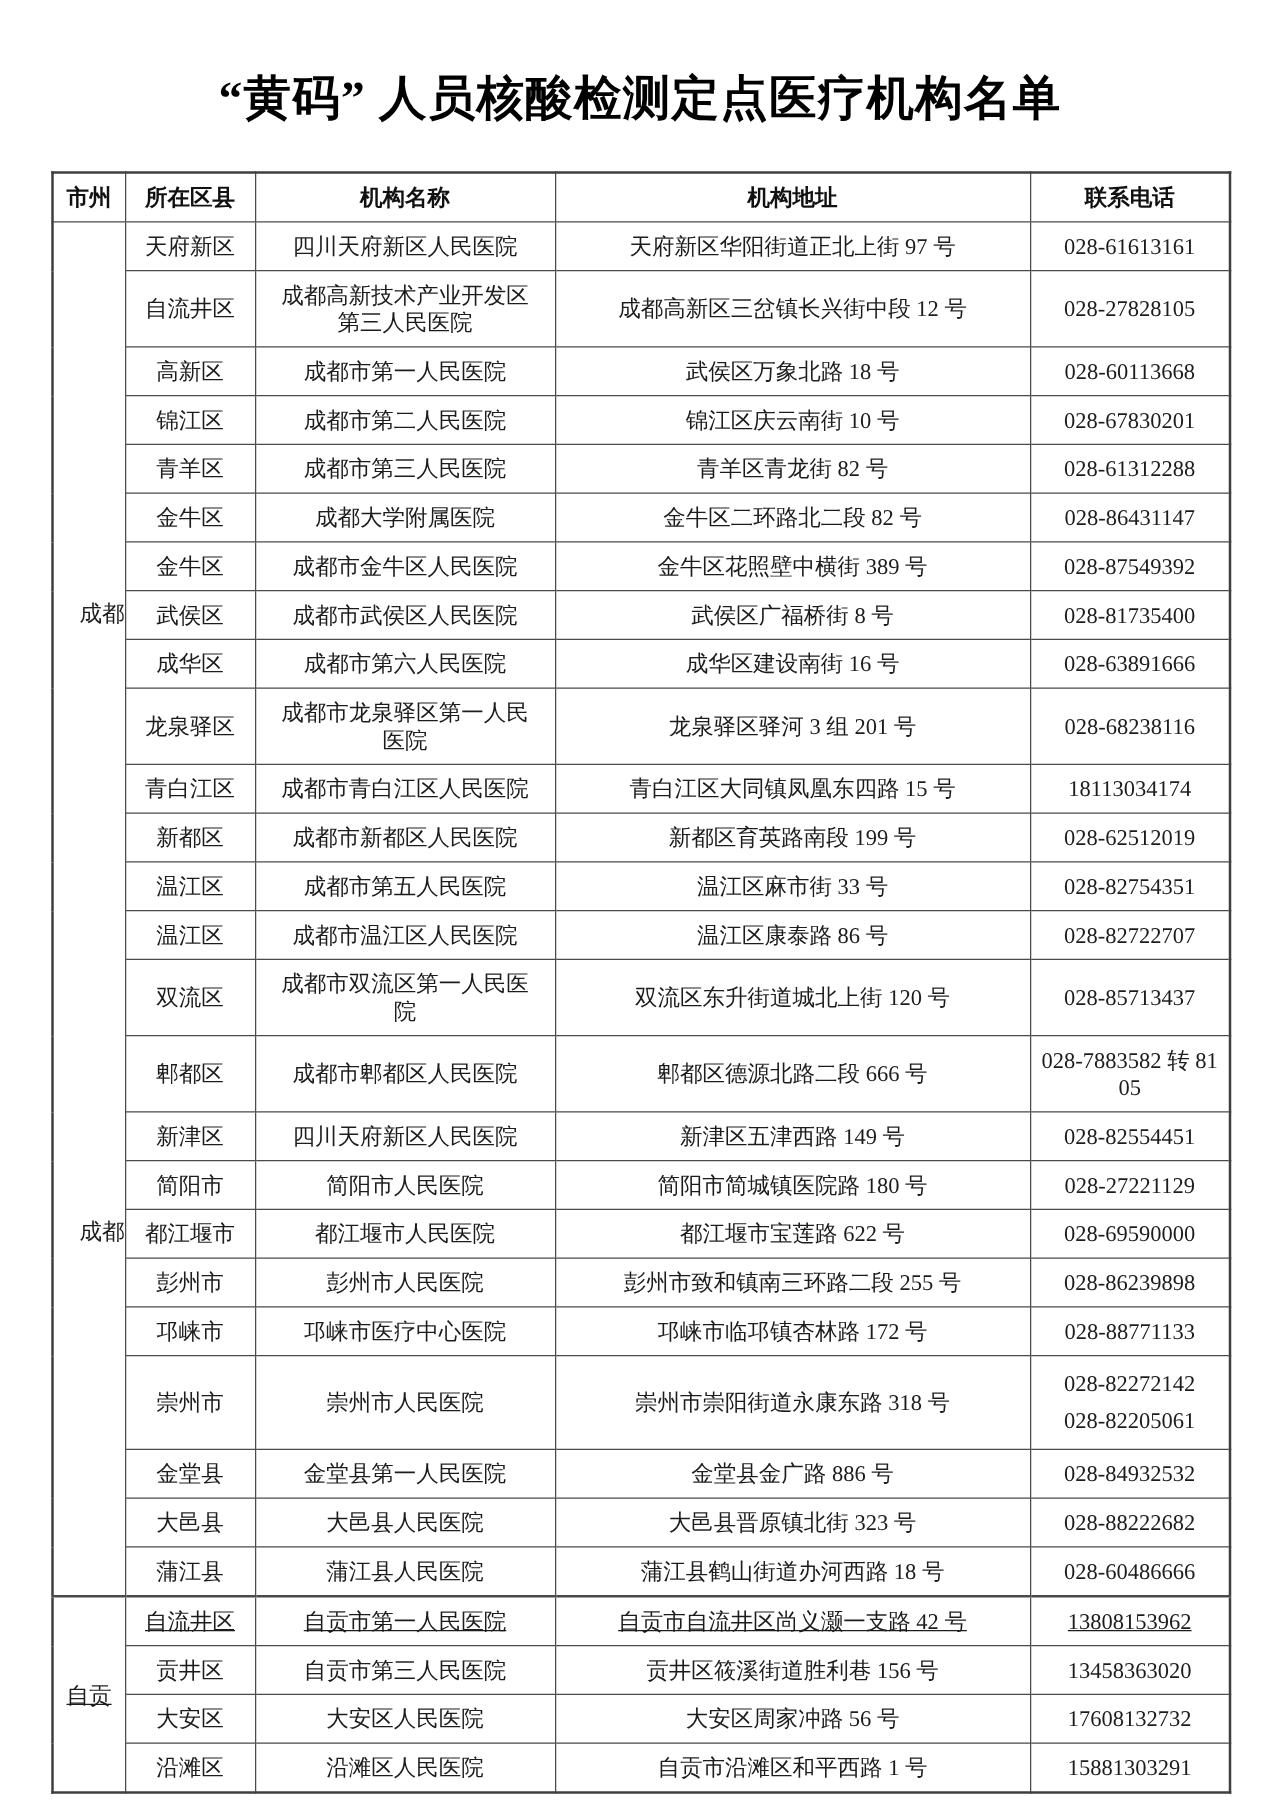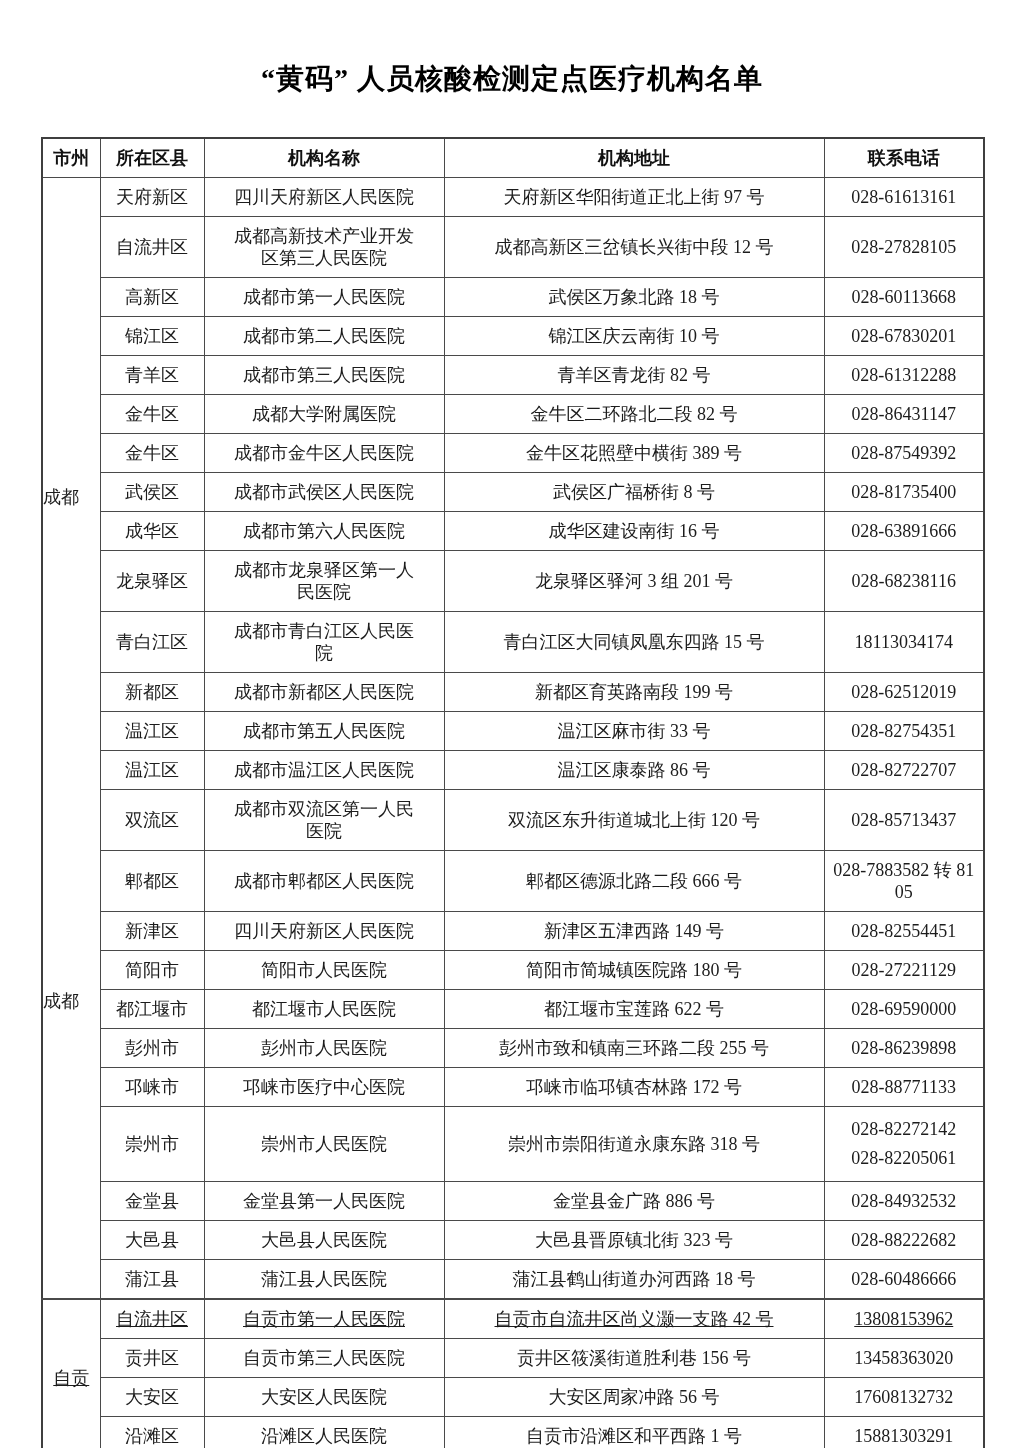--- a/index.html
+++ b/index.html
@@ -12,21 +12,21 @@
     color: #1c1c1c;
     overflow: hidden;
   }
   .doc-title {
     position: absolute;
     top: 54px;
     left: 0;
     width: 100%;
     margin: 0;
     text-align: center;
-    font-size: 28px;
+    font-size: 38px;
     line-height: 50px;
     font-weight: bold;
     letter-spacing: 1px;
     color: #000000;
   }
   table.hospital-table {
     position: absolute;
     left: 41px;
     top: 137px;
     width: 942px;
@@ -46,31 +46,31 @@
     font-size: 18px;
     line-height: 22px;
     padding: 8px 8px;
     word-break: break-all;
   }
   th {
     font-weight: bold;
     padding: 8px 0;
     color: #111111;
   }
-  td.institution-name-cell { padding: 8px 28px; }
+  td.institution-name-cell { padding: 8px 12px; }
   td.phone-cell { white-space: pre-line; }
   td.phone-cell.two-line { line-height: 29px; padding: 8px 18px; }
   td.city-cell { font-size: 18px; }
   td.city-cell.multi { position: relative; }
   td.city-cell.multi .city-label {
     position: absolute;
     left: 0;
     right: 0;
     transform: translateY(-50%);
-    text-align: left;
+    text-align: right;
   }
   td.city-cell.multi .city-label-0 { top: 28.5%; }
   td.city-cell.multi .city-label-1 { top: 73.5%; }
   
   tr.section-start td { border-top-width: 2px; text-decoration: underline; }
 </style>
 </head>
 <body>
 
 <div class="page">

